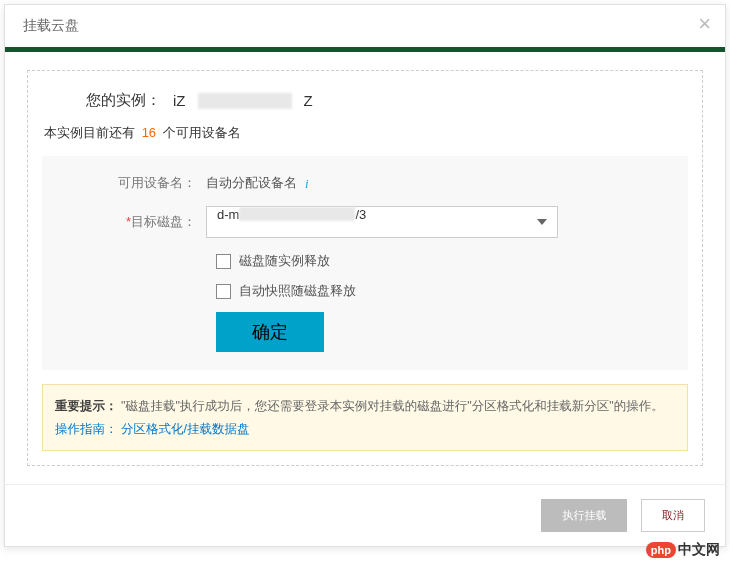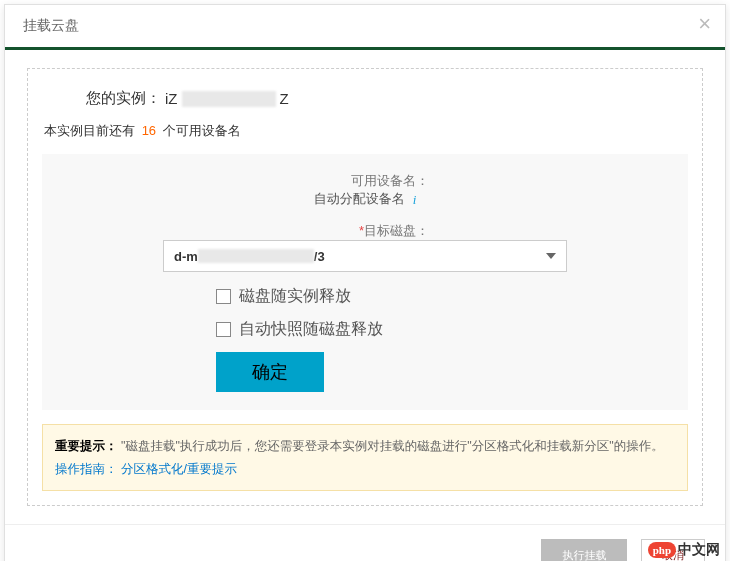--- a/index.html
+++ b/index.html
@@ -13,21 +13,21 @@
       position: relative;
     }
     .modal {
       border: 1px solid #e0e0e0;
       margin: 4px;
       background: #fff;
       box-shadow: 0 2px 8px rgba(0,0,0,0.1);
     }
     .modal-header {
       padding: 12px 18px;
-      border-bottom: 3px solid #14532d;
+      border-bottom: 5px solid #14532d;
       position: relative;
       color: #666;
       font-size: 14px;
     }
     .close-btn {
       position: absolute;
       right: 14px;
       top: 8px;
       font-size: 22px;
       color: #bbb;
@@ -36,21 +36,21 @@
     }
     .modal-body {
       padding: 18px 22px 18px 22px;
     }
     .instance-line {
       font-size: 15px;
       color: #333;
       margin: 4px 0 14px 44px;
       display: flex;
       align-items: center;
-      gap: 4px;
+      gap: 12px;
     }
     .censor {
       display: inline-block;
       width: 94px;
       height: 16px;
       background: #e8e8e8;
       vertical-align: middle;
       filter: blur(1px);
     }
     .censor-s {
@@ -67,21 +67,20 @@
     }
     .count-num { color: #f60; margin: 0 3px; }
     .form-panel {
       background: #f8f8f8;
       padding: 18px 16px 18px 16px;
     }
     .form-row {
       display: flex;
       align-items: center;
       margin-bottom: 14px;
-      flex-direction: column;
     }
     .form-label {
       width: 148px;
       text-align: right;
       color: #777;
       padding-right: 10px;
       font-size: 13px;
     }
     .req { color: #e64545; }
     .form-val {
@@ -91,49 +90,48 @@
       color: #555;
     }
     .info-icon {
       color: #1ba3db;
       font-style: italic;
       font-family: Georgia, serif;
       font-size: 13px;
     }
     .select-fake {
       position: relative;
-      width: 404px;
+      width: 352px;
       height: 32px;
       border: 1px solid #ccc;
       background: #fff;
       display: flex;
-      align-items: center;
+      align-items: flex-start;
       padding: 0 10px;
       cursor: pointer;
       font-size: 13px;
       color: #333;
-      font-weight: bold;
     }
     .caret {
       position: absolute;
       right: 10px;
       top: 50%;
       transform: translateY(-50%);
       width: 0; height: 0;
       border-left: 5px solid transparent;
       border-right: 5px solid transparent;
       border-top: 6px solid #666;
     }
     .checkbox-row {
       margin-left: 158px;
       margin-bottom: 12px;
       display: flex;
       align-items: center;
       gap: 8px;
-      font-size: 16px;
+      font-size: 13px;
       color: #555;
     }
     .chk {
       width: 15px; height: 15px;
       border: 1px solid #888;
       background: #fff;
       display:inline-block;
     }
     .confirm-btn {
       margin-left: 158px;
@@ -146,21 +144,21 @@
     }
     .hint-box {
       margin-top: 14px;
       border: 1px solid #f5e0a6;
       background: #fff9e6;
       padding: 10px 12px;
       font-size: 12.5px;
       line-height: 1.8;
       color: #555;
     }
-    .hint-strong { color: #000000; font-weight: bold; text-align: center; }
+    .hint-strong { color: #404040; font-weight: bold; text-align: center; }
     .hint-text { color: #666; }
     .hint-link { color: #0077cc; }
     .modal-footer {
       border-top: 1px solid #eee;
       padding: 14px 20px;
       text-align: right;
     }
     .btn {
       display:inline-block;
       padding: 8px 20px;
@@ -175,21 +173,21 @@
     .btn-default {
       background:#fff; color:#7f1d1d; border:1px solid #ccc;
     }
     .watermark {
       position:absolute; right:10px; bottom:2px;
       display:flex; align-items:center; gap:2px;
       font-size:14px; font-weight:bold;
     }
     .wm-badge {
       background:#e43; color:#fff; border-radius:9px;
-      padding:2px 5px; font-size:11px; font-weight:bold;font-family:Liberation Serif, serif;
+      padding:2px 5px; font-size:11px; font-weight:bold;
     }
     .wm-text { color:#333; }
   </style>
 </head>
 <body>
 
 <div class="modal">
   <div class="modal-header">
     <span>挂载云盘</span>
     <span class="close-btn">×</span>
@@ -243,21 +241,21 @@
           <span>自动快照随磁盘释放</span>
         </div>
 
         <button class="confirm-btn">确定</button>
       </div>
 
       <div class="hint-box">
         <span class="hint-strong">重要提示：</span>
         <span class="hint-text">"磁盘挂载"执行成功后，您还需要登录本实例对挂载的磁盘进行"分区格式化和挂载新分区"的操作。</span>
         <span class="hint-link">操作指南：</span>
-        <span class="hint-link" style="cursor:pointer">分区格式化/重要提示</span>
+        <span class="hint-link" style="cursor:pointer">分区格式化/挂载数据盘</span>
       </div>
 
     </div>
   </div>
 
   <div class="modal-footer">
     <span class="btn btn-primary-disabled">执行挂载</span>
     <span class="btn btn-default">取消</span>
   </div>
 </div>

